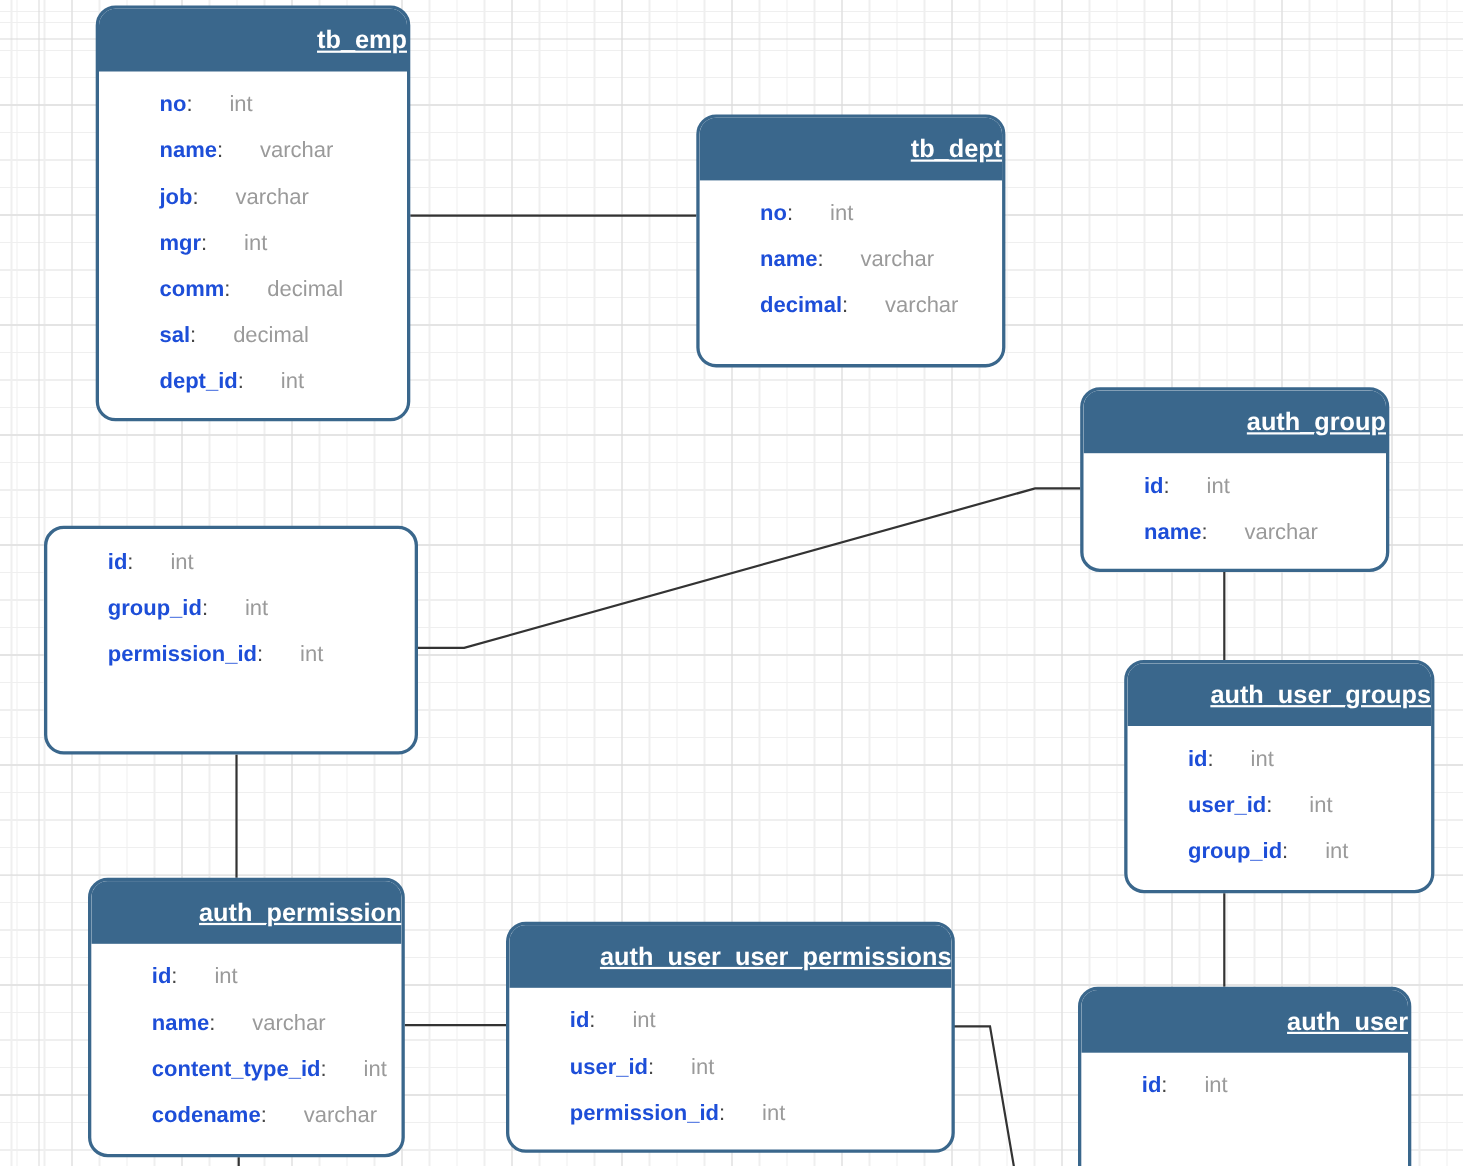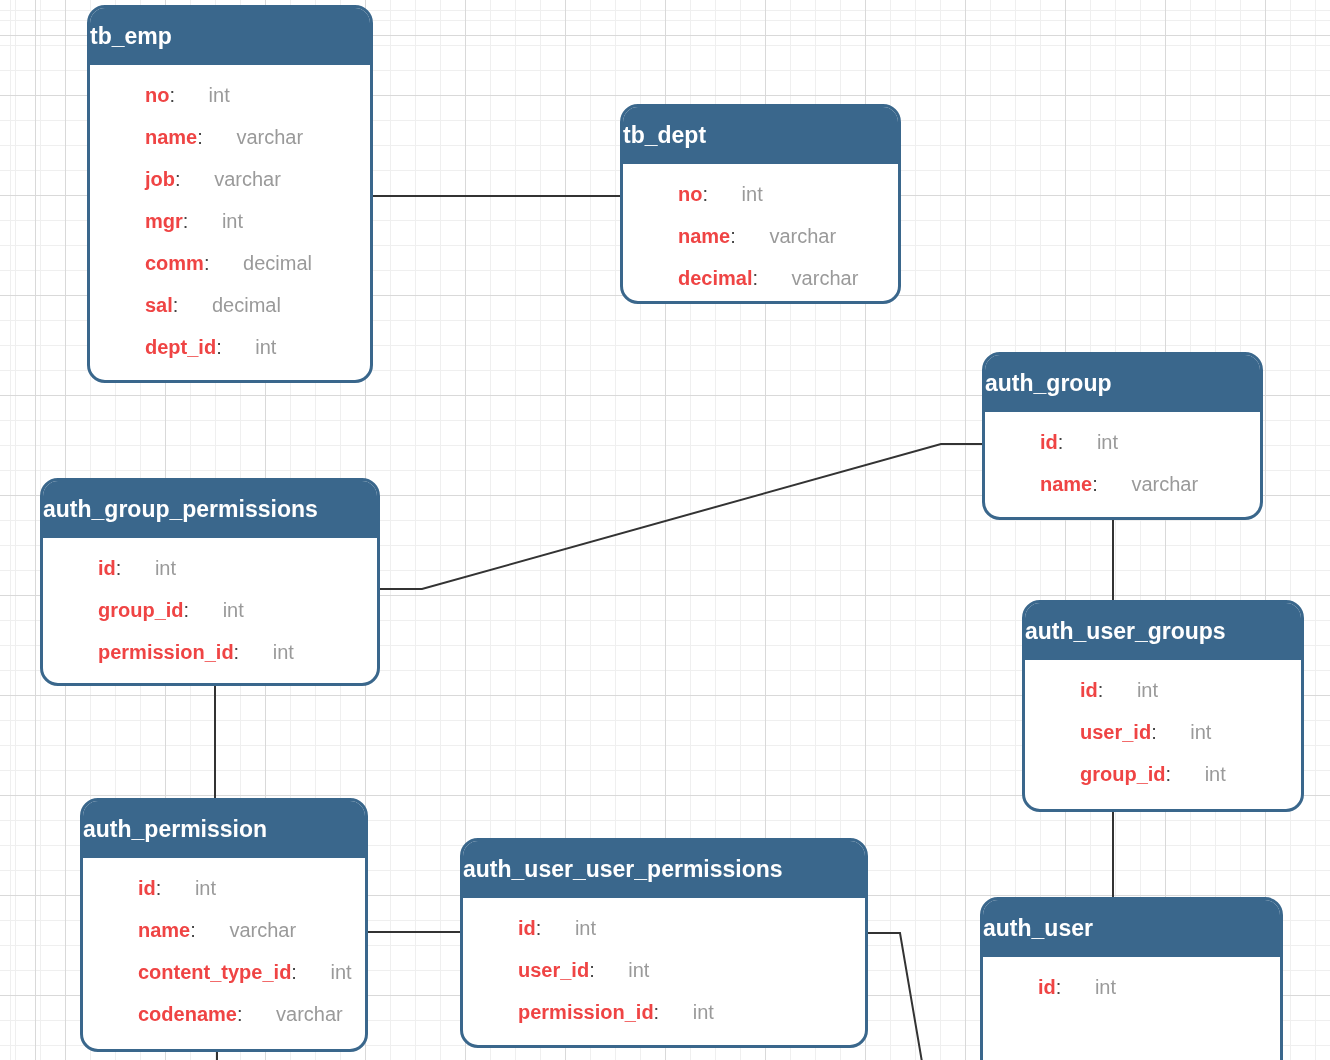--- a/index.html
+++ b/index.html
@@ -27,32 +27,33 @@
     overflow:hidden;
     box-shadow:none;
   }
   .eheader{
     height:57px;
     line-height:57px;
     background:#3a678c;
     color:#ffffff;
     font-size:23px;
     font-weight:bold;
-    text-align:left;
+    text-align:right;
     white-space:nowrap;
+    text-decoration:underline;
   }
   .ebody{
     padding:9px 8px 0 55px;
   }
   .erow{
     line-height:42px;
     font-size:20px;
     white-space:nowrap;
   }
-  .fname{color:#ef4444;font-weight:bold;}
+  .fname{color:#1d4ed8;font-weight:bold;}
   .fcolon{color:#444444;}
   .ftype{color:#9a9a9a;margin-left:28px;}
 </style>
 </head>
 <body>
 
 <div id="canvas">
 
   <svg id="connectors" xmlns="http://www.w3.org/2000/svg">
     <path d="M373,196 L633,196"></path>
@@ -71,39 +72,38 @@
         <div class="erow"><span class="fname">no</span><span class="fcolon">: </span><span class="ftype">int</span></div>
         <div class="erow"><span class="fname">name</span><span class="fcolon">: </span><span class="ftype">varchar</span></div>
         <div class="erow"><span class="fname">job</span><span class="fcolon">: </span><span class="ftype">varchar</span></div>
         <div class="erow"><span class="fname">mgr</span><span class="fcolon">: </span><span class="ftype">int</span></div>
         <div class="erow"><span class="fname">comm</span><span class="fcolon">: </span><span class="ftype">decimal</span></div>
         <div class="erow"><span class="fname">sal</span><span class="fcolon">: </span><span class="ftype">decimal</span></div>
         <div class="erow"><span class="fname">dept_id</span><span class="fcolon">: </span><span class="ftype">int</span></div>
       </div>
   </div>
 
-  <div class="etable" style="left:620px;top:104px;width:281px;height:200px">
+  <div class="etable" style="left:633px;top:104px;width:281px;height:230px">
     <div class="eheader">tb_dept</div>
     <div class="ebody">
         <div class="erow"><span class="fname">no</span><span class="fcolon">: </span><span class="ftype">int</span></div>
         <div class="erow"><span class="fname">name</span><span class="fcolon">: </span><span class="ftype">varchar</span></div>
         <div class="erow"><span class="fname">decimal</span><span class="fcolon">: </span><span class="ftype">varchar</span></div>
       </div>
   </div>
 
   <div class="etable" style="left:982px;top:352px;width:281px;height:168px">
     <div class="eheader">auth_group</div>
     <div class="ebody">
         <div class="erow"><span class="fname">id</span><span class="fcolon">: </span><span class="ftype">int</span></div>
         <div class="erow"><span class="fname">name</span><span class="fcolon">: </span><span class="ftype">varchar</span></div>
       </div>
   </div>
 
   <div class="etable" style="left:40px;top:478px;width:340px;height:208px">
-    <div class="eheader">auth_group_permissions</div>
     <div class="ebody">
         <div class="erow"><span class="fname">id</span><span class="fcolon">: </span><span class="ftype">int</span></div>
         <div class="erow"><span class="fname">group_id</span><span class="fcolon">: </span><span class="ftype">int</span></div>
         <div class="erow"><span class="fname">permission_id</span><span class="fcolon">: </span><span class="ftype">int</span></div>
       </div>
   </div>
 
   <div class="etable" style="left:1022px;top:600px;width:282px;height:212px">
     <div class="eheader">auth_user_groups</div>
     <div class="ebody">

